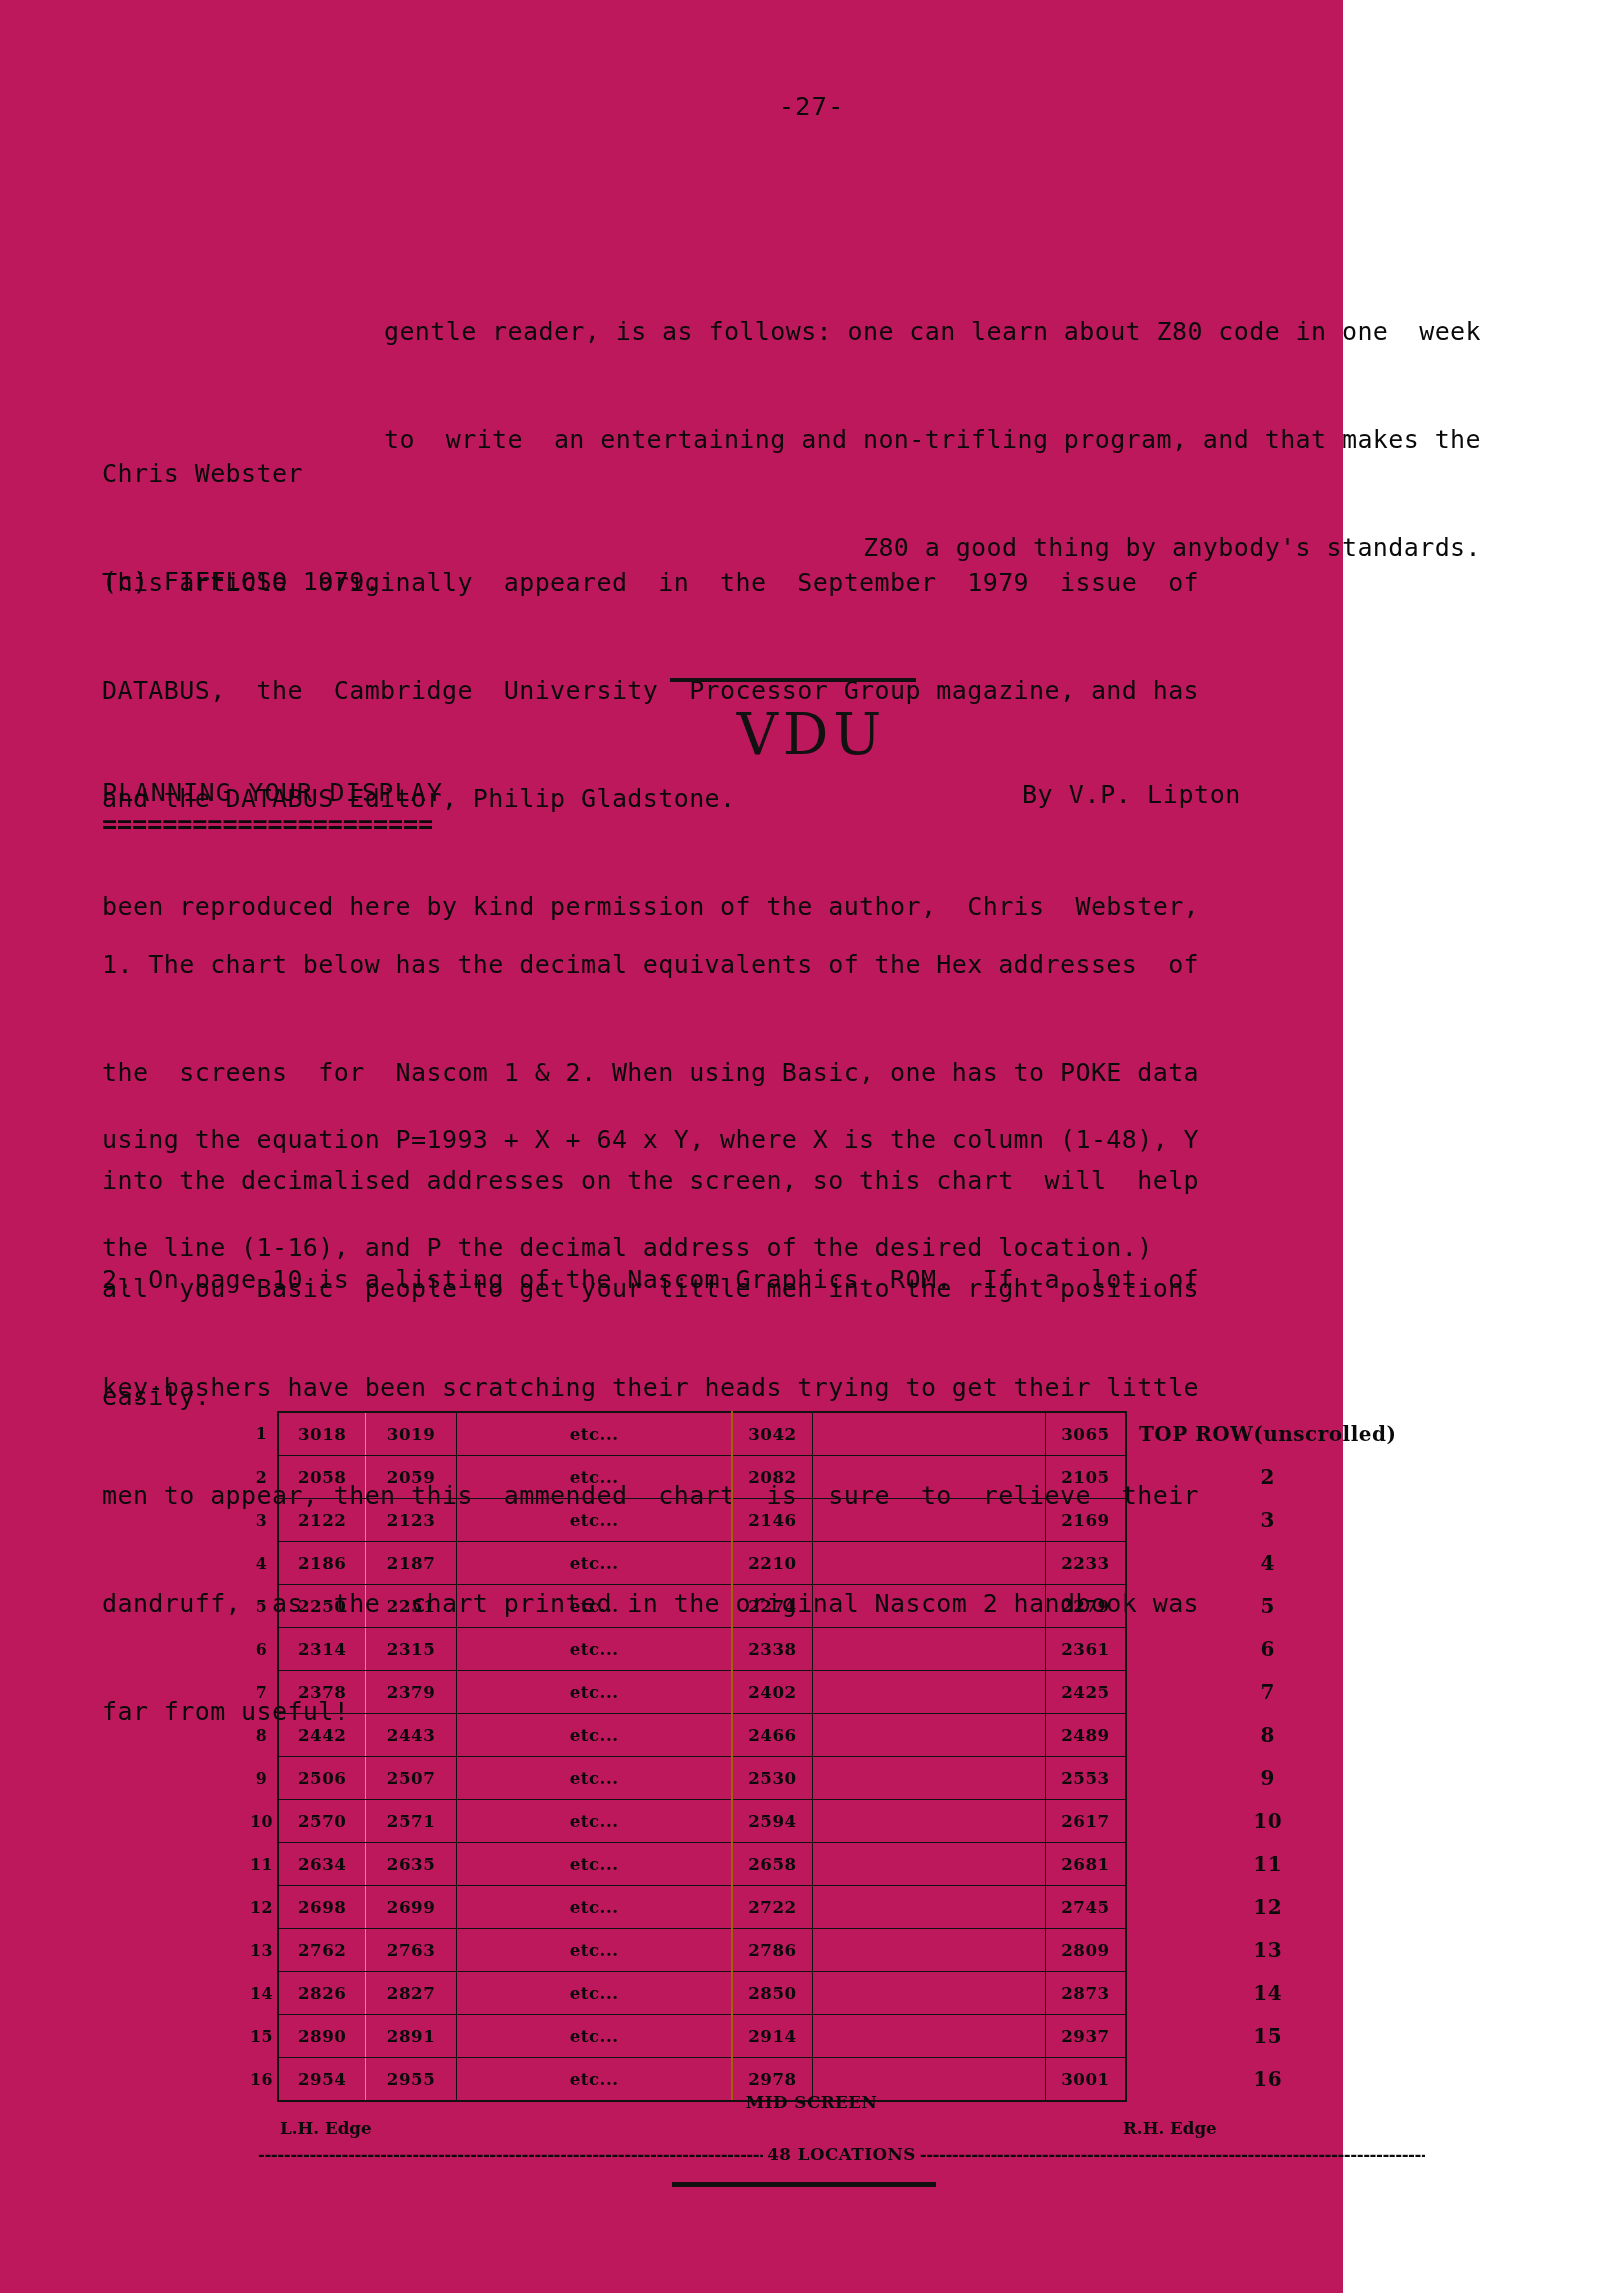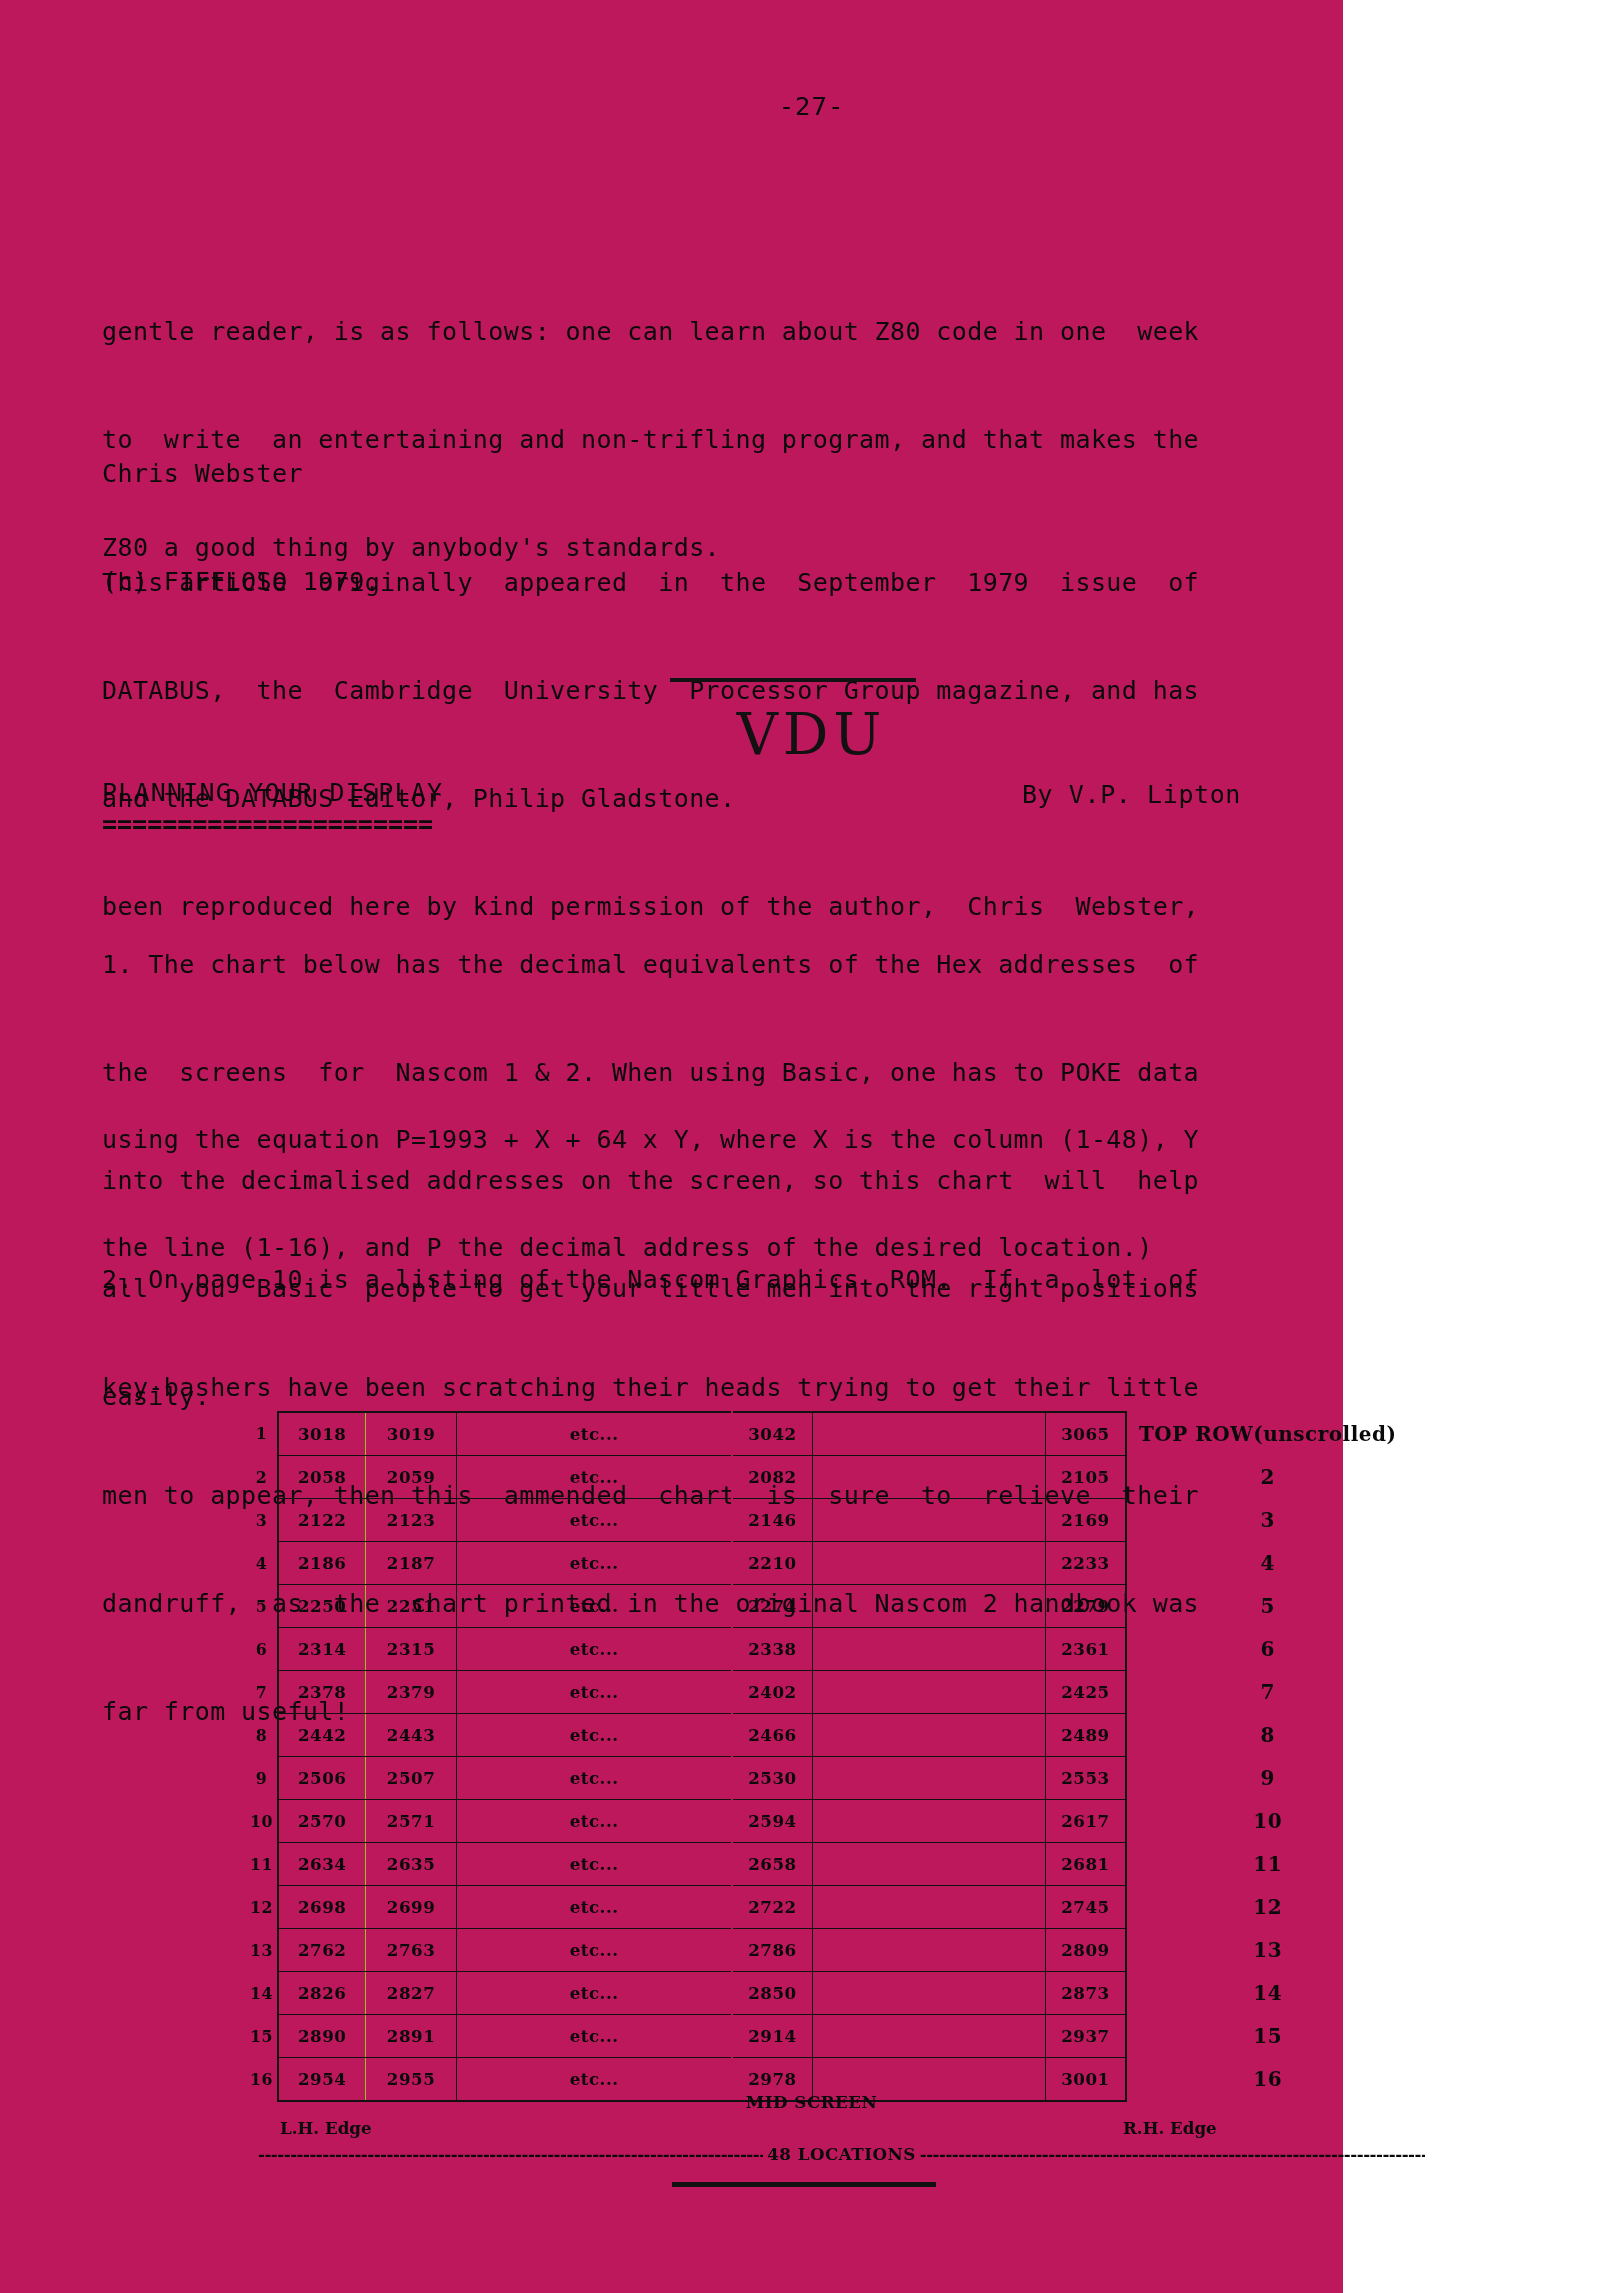--- a/index.html
+++ b/index.html
@@ -42,21 +42,21 @@
     left: 102px;
     width: 1379px;
     font-size: 25px;
     line-height: 36px;
     letter-spacing: 0.4px;
     font-family: "DejaVu Sans Mono", "Liberation Mono", monospace;
     white-space: pre-wrap;
   }
   .para-line { display: block; white-space: pre; }
 
-  #para-intro  { top: 242px; }
+  #para-intro  { top: 242px; text-align: right; }
   #para-author { top: 384px; }
   #para-credit { top: 493px; }
 
   
   .rule-short {
     position: absolute;
     height: 3.9px;
     background: #111;
   }
   #rule-top { left: 670px; top: 678px; width: 246px; }
@@ -135,21 +135,21 @@
   td.rowlabel {
     border: none;
     text-align: left;
     padding-left: 11.8px;
     font-size: 20px;
     white-space: nowrap;
     width: 286px;
   }
   td.c-a { width: 95px;  border-left: 2px solid #111; border-right: 1px solid #84cc16; }
   td.c-b { width: 99px; border-right: 1px solid #111; }
-  td.c-c { width: 327px; border-right: 2px solid #be185d; text-align: left; padding-left: 33px; letter-spacing: 2px; }
+  td.c-c { width: 327px; border-right: 2px solid #a16207; text-align: left; padding-left: 33px; letter-spacing: 2px; }
   td.c-d { width: 85px;  border-right: 1px solid #111; }
   td.c-e { width: 286px; border-right: 1px solid #111; }
   td.c-f { width: 87px;  border-right: 2px solid #111; }
 
   tr.grid-row td.c-a, tr.grid-row td.c-b, tr.grid-row td.c-c,
   tr.grid-row td.c-d, tr.grid-row td.c-e, tr.grid-row td.c-f {
     border-top: 1px solid #111;
     border-bottom: 1px solid #111;
   }
   tr.row-1 td.c-a, tr.row-1 td.c-b, tr.row-1 td.c-c,

